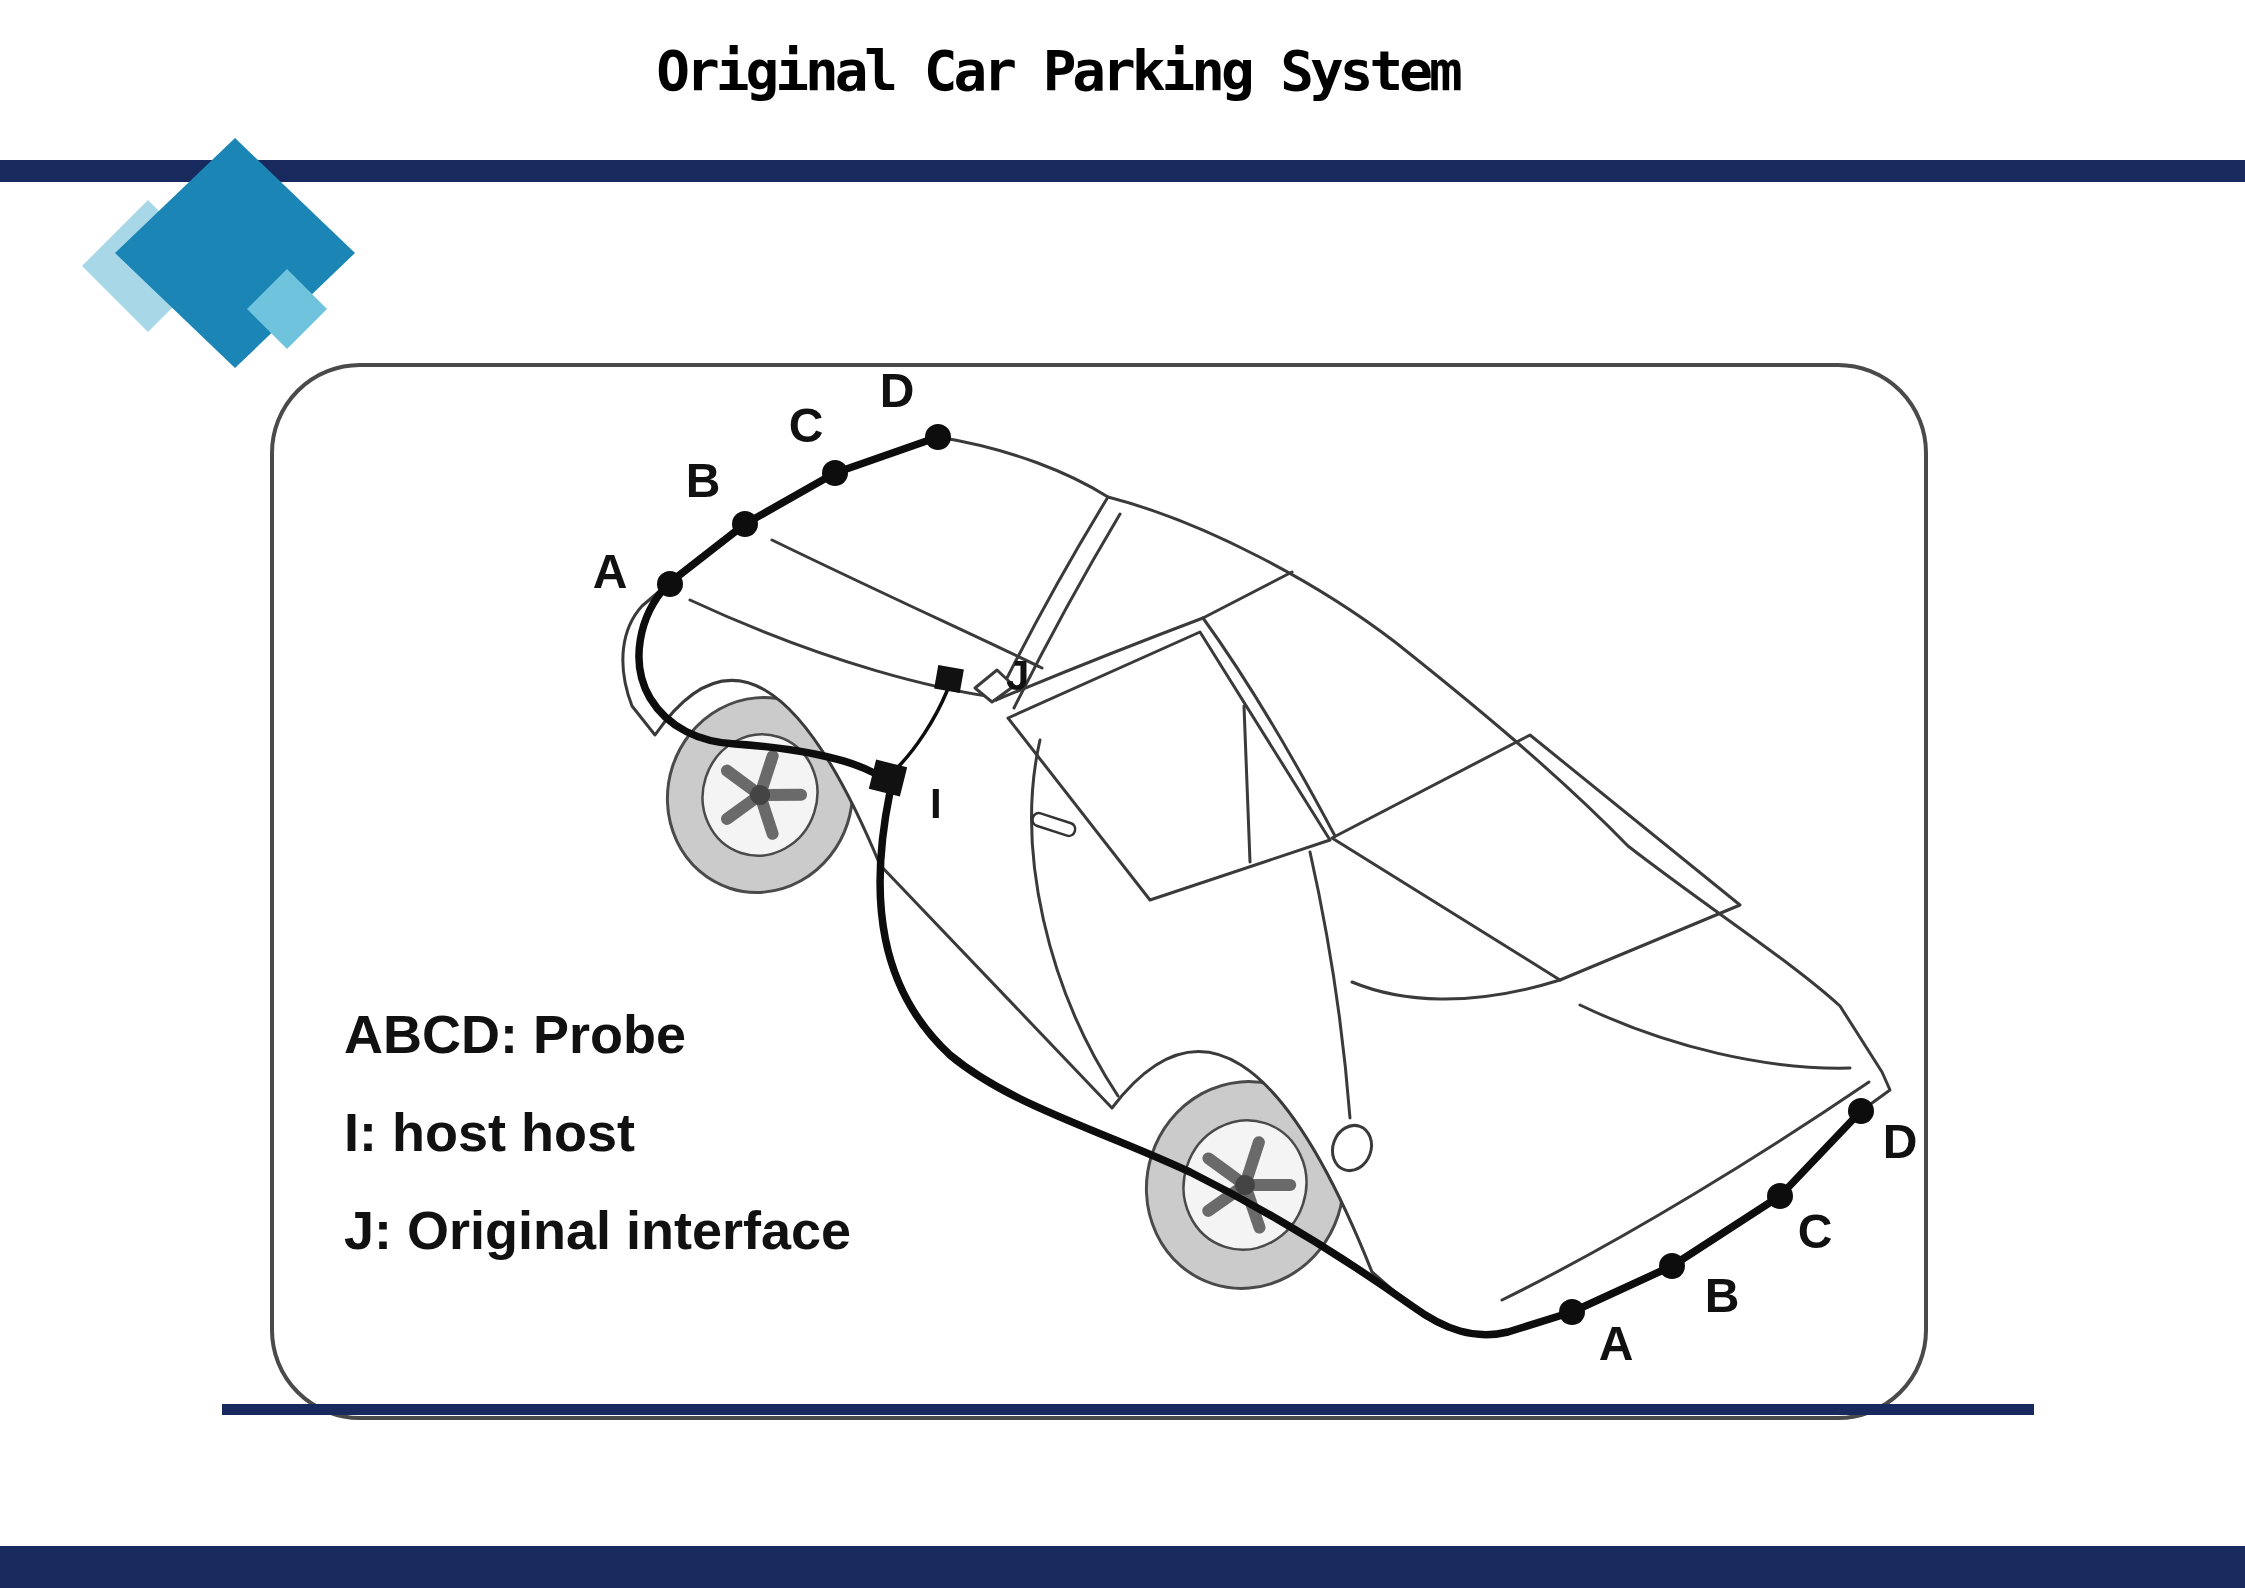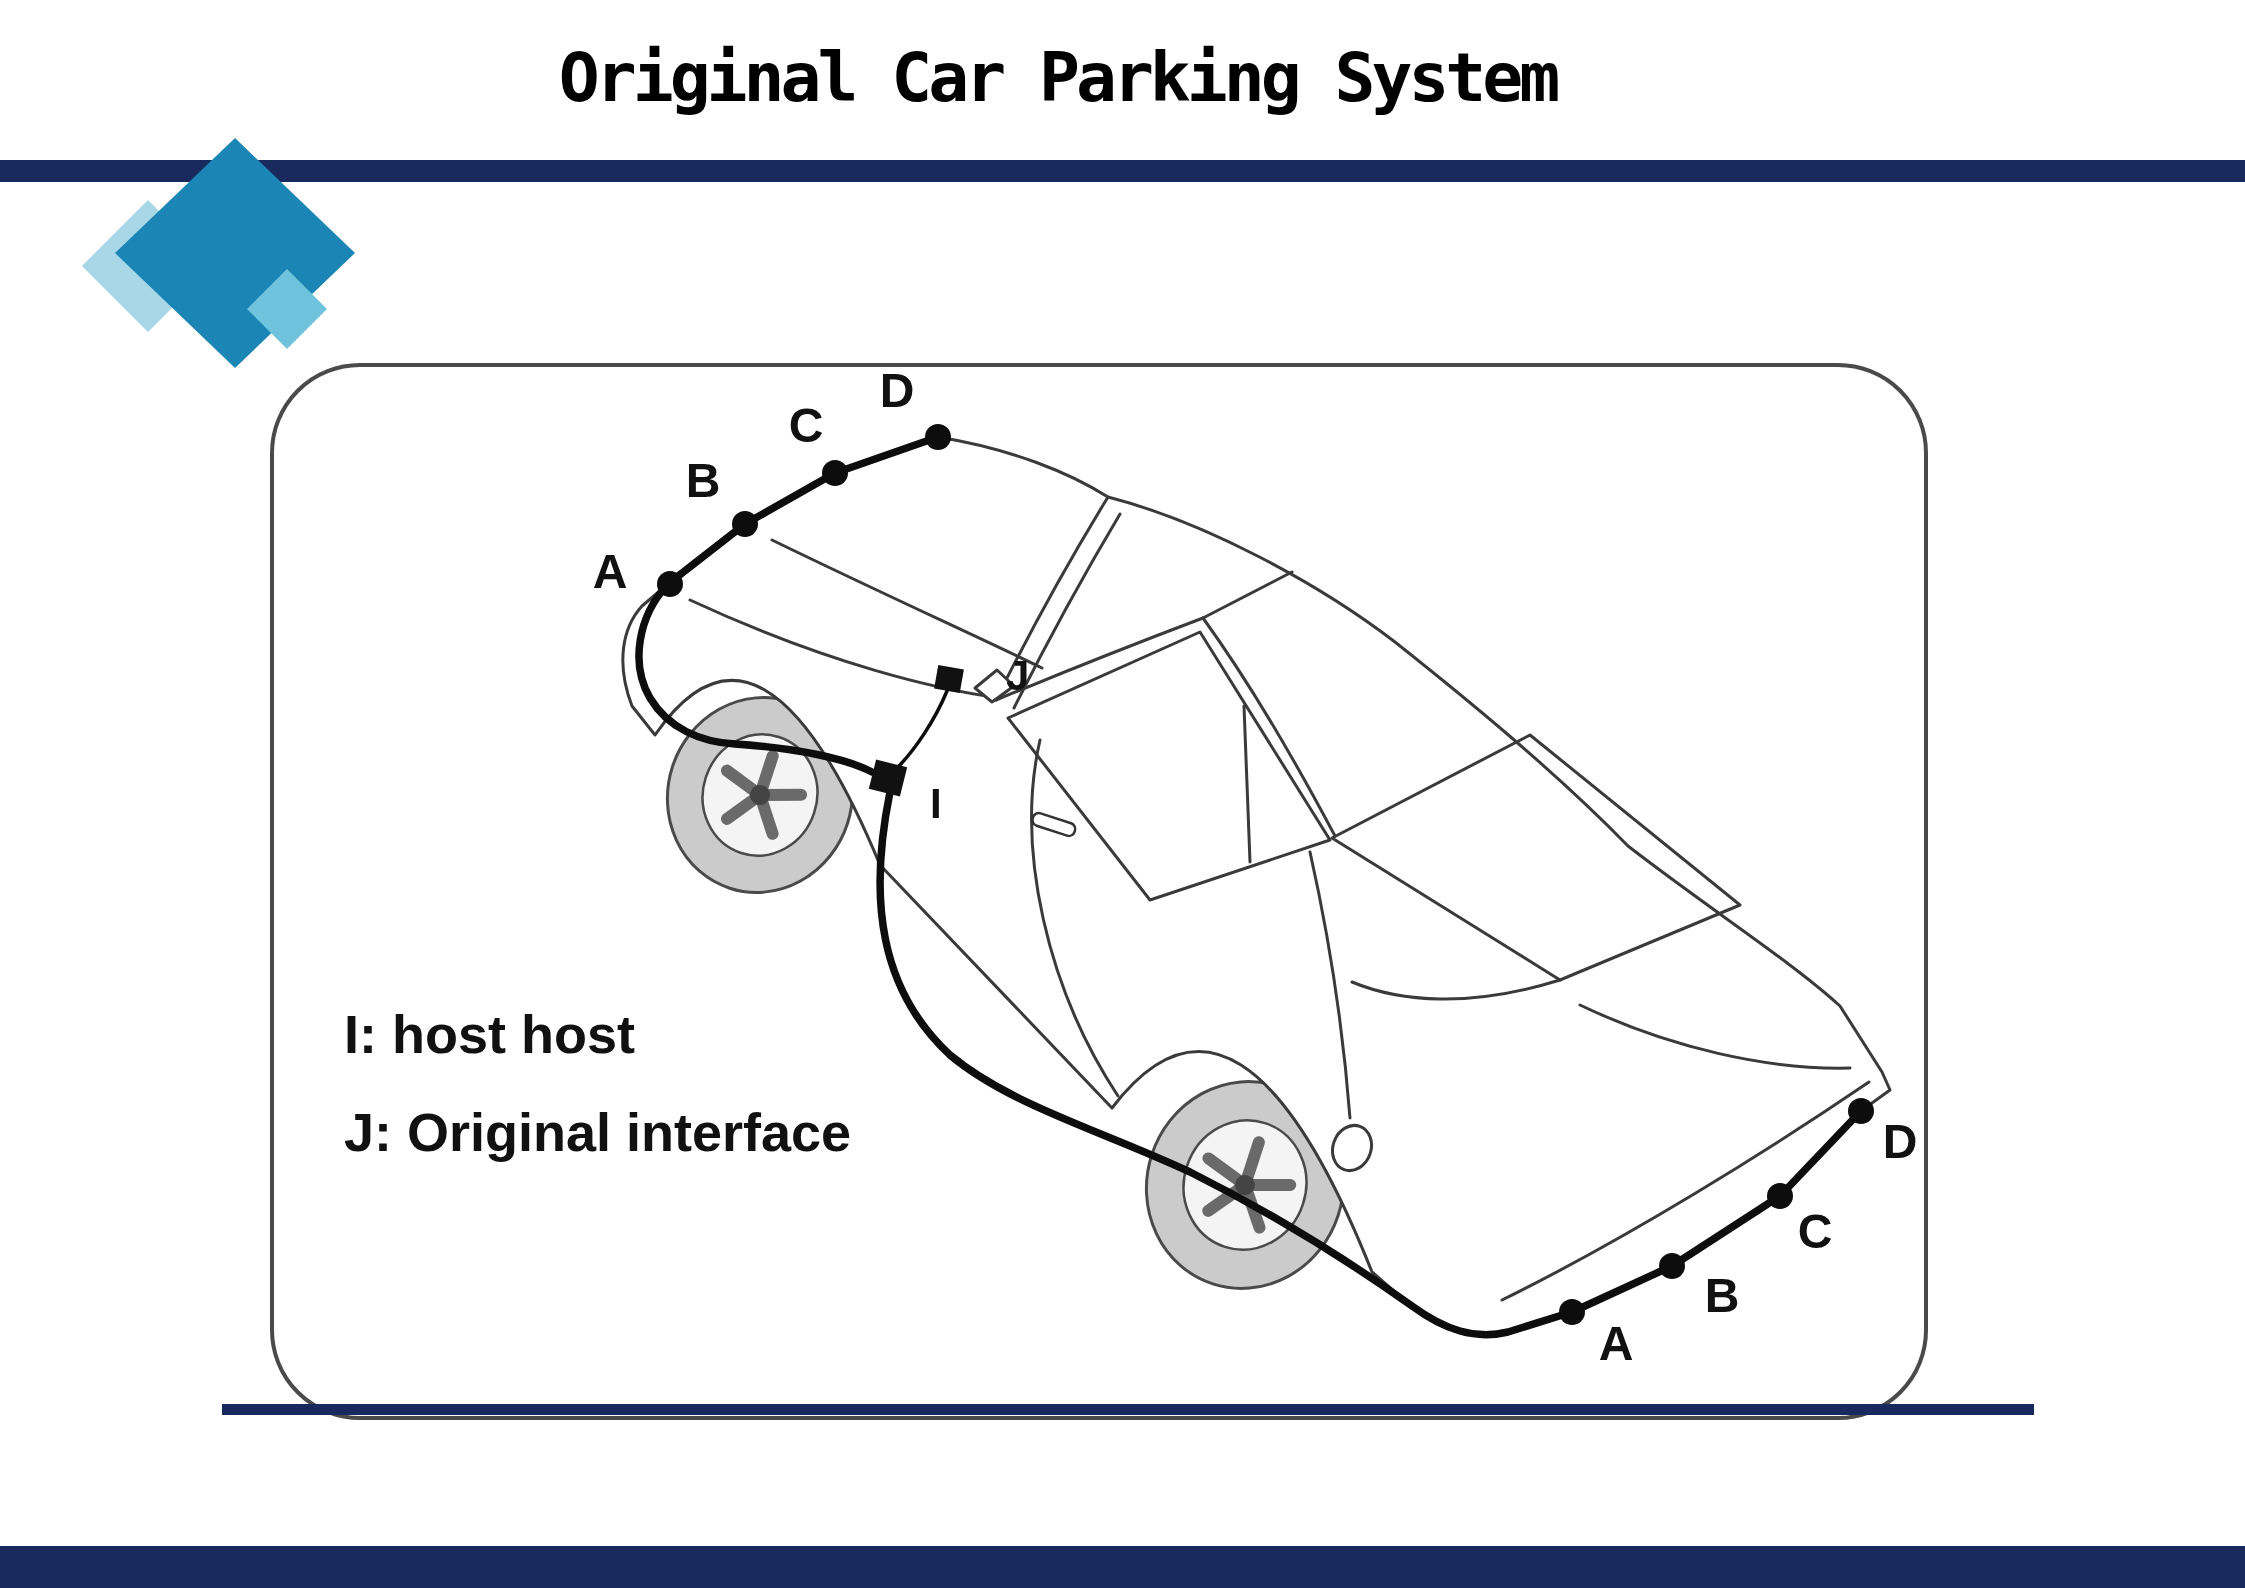--- a/index.html
+++ b/index.html
@@ -14,21 +14,21 @@
   .slide-title{
     position:absolute;
     top:38px;
     left:0;
     width:100%;
     box-sizing:border-box;
     padding-right:130px;
     text-align:center;
     font-family:"DejaVu Sans Mono",monospace;
     font-weight:bold;
-    font-size:68px;
+    font-size:56px;
     letter-spacing:-4px;
     color:#000000;
     white-space:nowrap;
   }
   .top-bar{
     position:absolute;
     top:160px;
     left:0;
     width:100%;
     height:22px;
@@ -199,20 +199,21 @@
       <text x="1616" y="1360">A</text>
       <text x="1722" y="1312">B</text>
       <text x="1815" y="1248">C</text>
       <text x="1900" y="1158">D</text>
       <text x="930" y="818" text-anchor="start" font-size="42">I</text>
       <text x="1006" y="690" text-anchor="start" font-size="42">J</text>
     </g>
   </svg>
 
   <div class="legend">
+    <div>ABCD: Probe</div>
     <div>I: host host</div>
     <div>J: Original interface</div>
   </div>
 
   <div class="bottom-line"></div>
   <div class="bottom-bar"></div>
 
 </div>
 
 </body></html>

